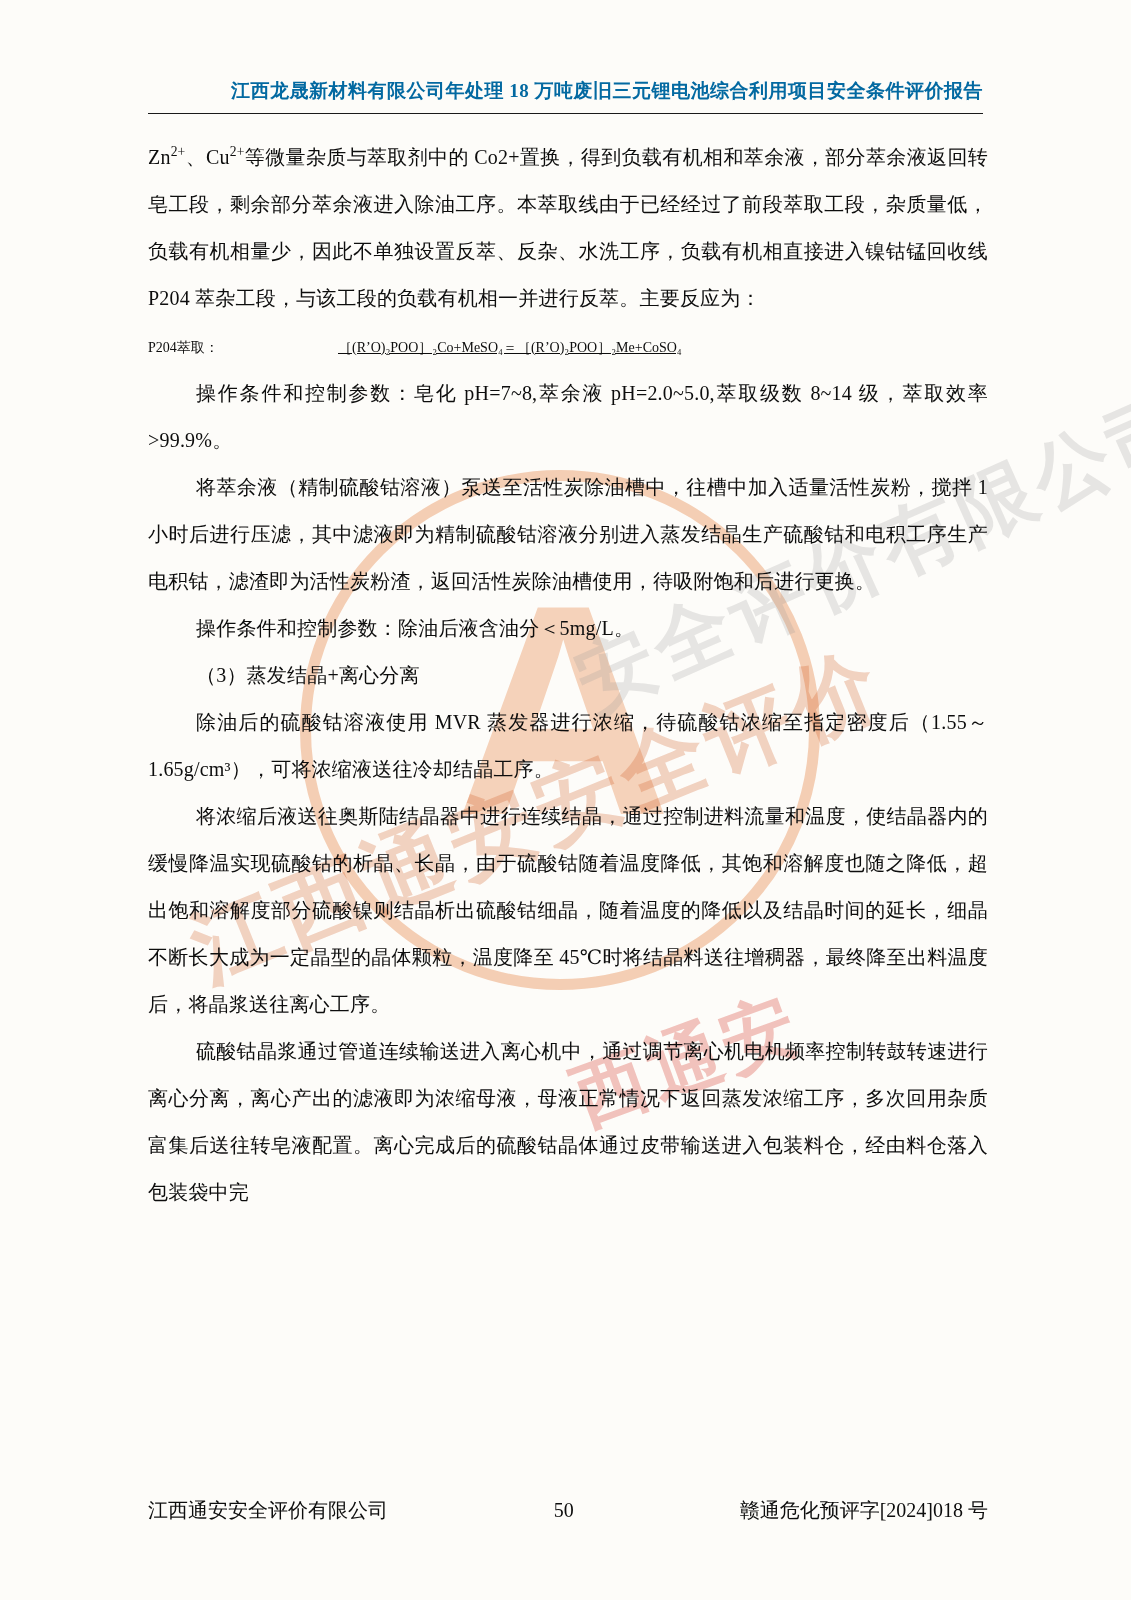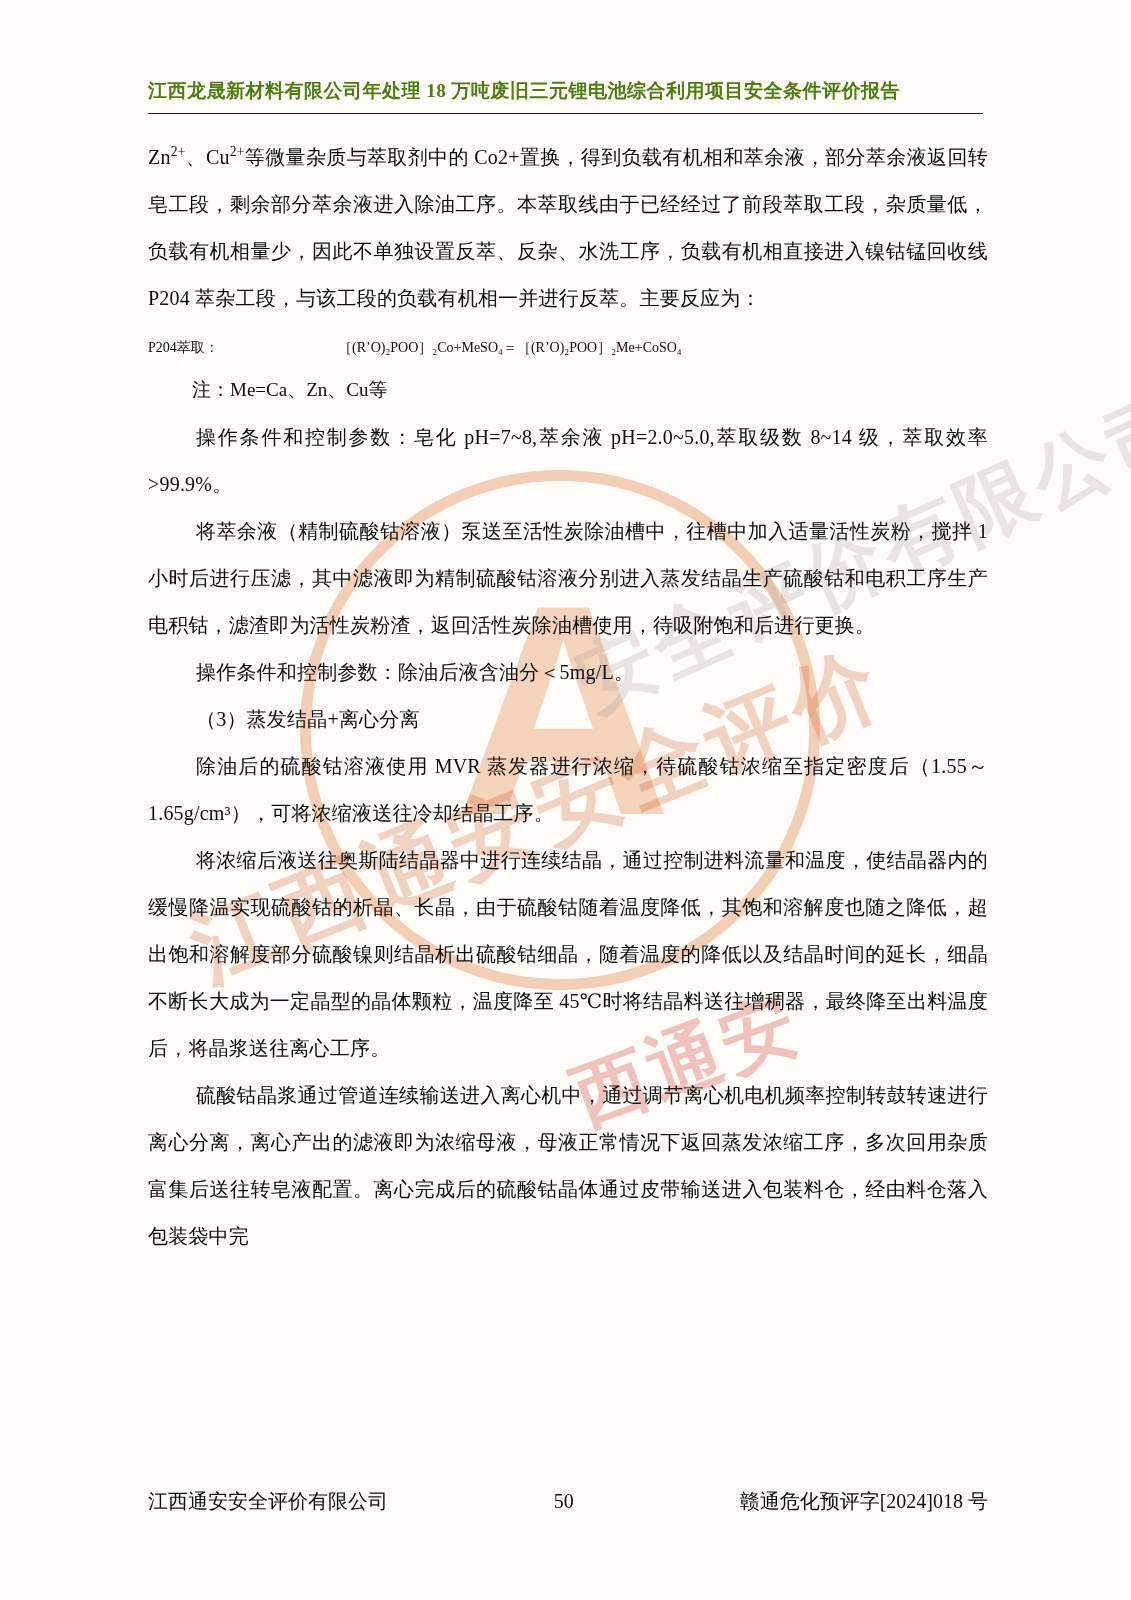--- a/index.html
+++ b/index.html
@@ -87,26 +87,26 @@
 
   
   .header {
     position: absolute;
     left: 148px;
     top: 78px;
     width: 835px;
     z-index: 3;
   }
   .header-title {
-    text-align: left;
+    text-align: right;
     font-size: 19px;
     font-weight: 700;
     letter-spacing: 0.5px;
     padding-bottom: 9px;
-    color: #4d7c0f;
+    color: #0369a1;
   }
   .header-rule {
     border-bottom: 1.6px solid #1a1a1a;
     width: 100%;
   }
 
   
   .content {
     position: absolute;
     left: 148px;
@@ -128,35 +128,35 @@
     display: flex;
     align-items: baseline;
     margin: 6px 0 2px 0;
     font-size: 14px;
     line-height: 40px;
   }
   .formula-label {
     width: 190px;
     flex: 0 0 190px;
   }
-  .formula-body { white-space: nowrap; }
+  .formula-body { white-space: nowrap; text-decoration: underline; }
   sup { font-size: 0.68em; vertical-align: super; }
 
   .note-line {
     font-size: 19px;
     line-height: 40px;
     margin: 0 0 4px 0;
     text-indent: 44px;
   }
 
   
   .footer {
     position: absolute;
     left: 148px;
-    bottom: 85px;
+    bottom: 76px;
     width: 840px;
     display: flex;
     align-items: baseline;
     justify-content: space-between;
     font-size: 20px;
     z-index: 3;
   }
   .footer-center { flex: 1; text-align: center; }
   .footer-right { text-align: center; }
 </style>
@@ -182,21 +182,20 @@
 
     <p class="para">
       <span>Zn<sup>2+</sup></span><span>、</span><span>Cu<sup>2+</sup></span><span>等微量杂质与萃取剂中的 Co2+置换，得到负载有机相和萃余液，部分萃余液返回转皂工段，剩余部分萃余液进入除油工序。本萃取线由于已经经过了前段萃取工段，杂质量低，负载有机相量少，因此不单独设置反萃、反杂、水洗工序，负载有机相直接进入镍钴锰回收线 P204 萃杂工段，与该工段的负载有机相一并进行反萃。主要反应为：</span>
     </p>
 
     <div class="formula-row">
       <div class="formula-label">P204萃取：</div>
       <div class="formula-body">［(R’O)₂POO］₂Co+MeSO₄＝［(R’O)₂POO］₂Me+CoSO₄</div>
     </div>
 
-    <p class="note-line">注：Me=Ca、Zn、Cu等</p>
 
     <p class="para indent">操作条件和控制参数：皂化 pH=7~8,萃余液 pH=2.0~5.0,萃取级数 8~14 级，萃取效率&gt;99.9%。</p>
 
 
     <p class="para indent">将萃余液（精制硫酸钴溶液）泵送至活性炭除油槽中，往槽中加入适量活性炭粉，搅拌 1 小时后进行压滤，其中滤液即为精制硫酸钴溶液分别进入蒸发结晶生产硫酸钴和电积工序生产电积钴，滤渣即为活性炭粉渣，返回活性炭除油槽使用，待吸附饱和后进行更换。</p>
 
     <p class="para indent">操作条件和控制参数：除油后液含油分＜5mg/L。</p>
 
     <p class="para indent">（3）蒸发结晶+离心分离</p>
 

